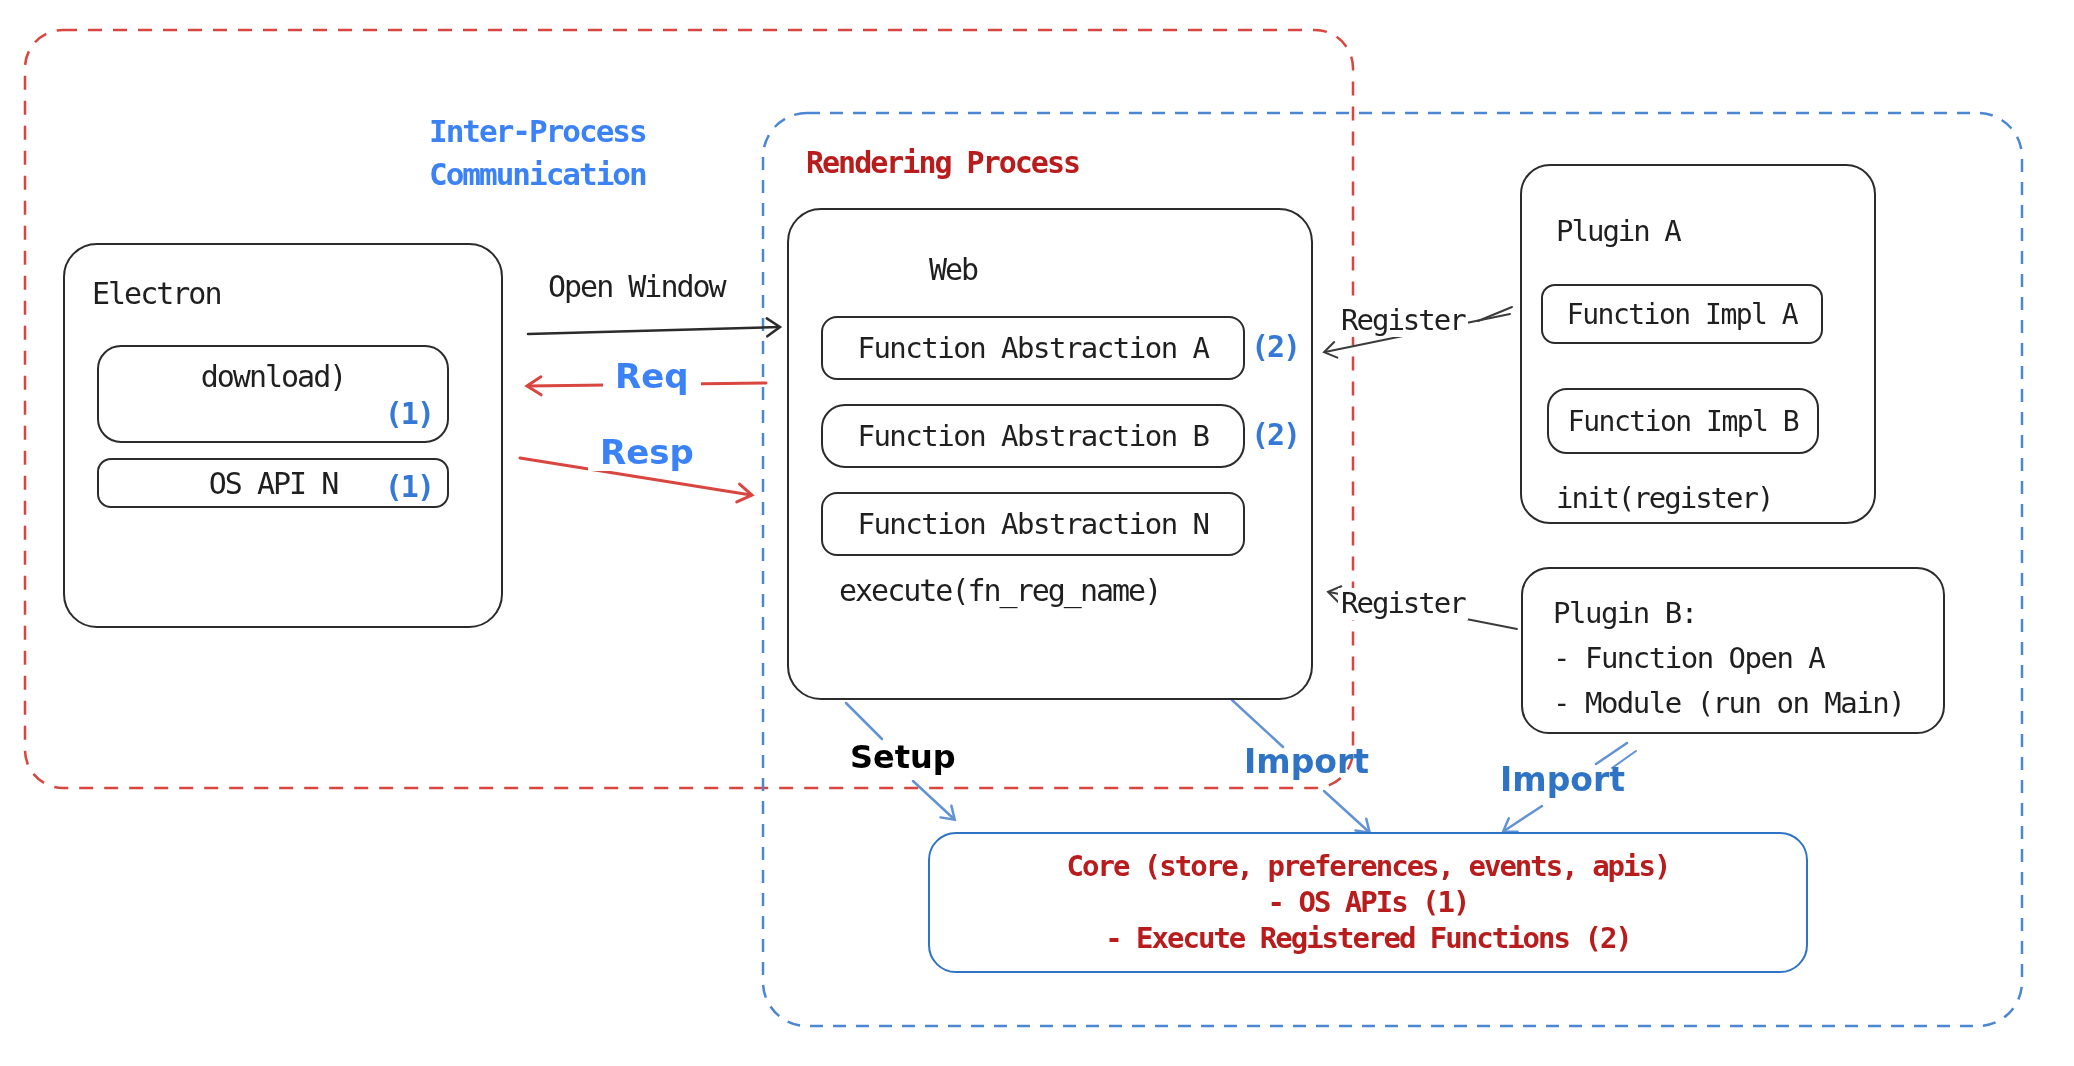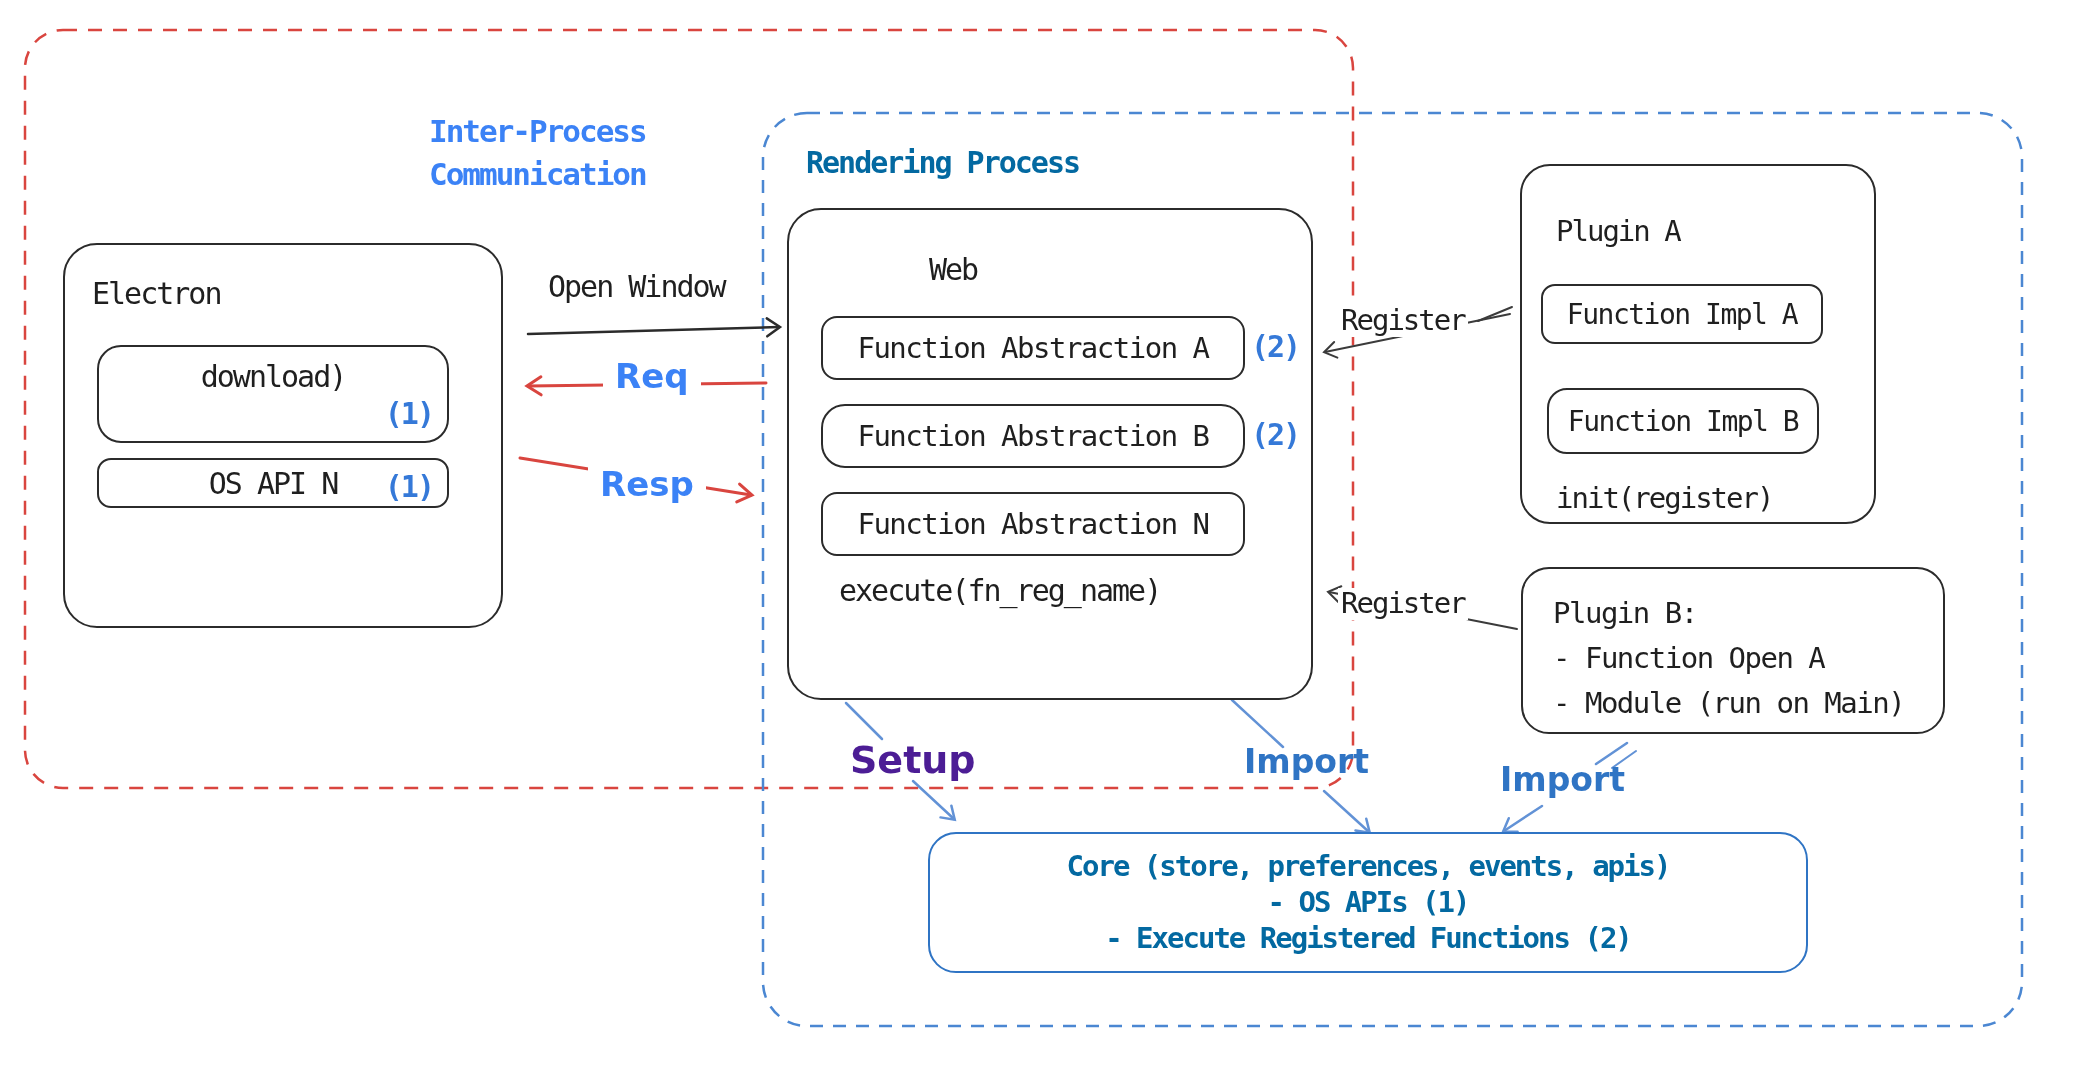--- a/index.html
+++ b/index.html
@@ -4,21 +4,21 @@
 <style>
   html,body{margin:0;padding:0;background:#ffffff;}
   body{width:2074px;height:1066px;position:relative;overflow:hidden;
        font-family:"DejaVu Sans Mono","Liberation Mono",monospace;color:#1f1f1f;}
   .abs{position:absolute;}
   .mono{font-family:"DejaVu Sans Mono","Liberation Mono",monospace;letter-spacing:-2px;font-weight:500;}
   .mono-sm{font-family:"DejaVu Sans Mono","Liberation Mono",monospace;letter-spacing:-1.5px;font-weight:500;}
   .hand{font-family:"DejaVu Sans","Liberation Sans",sans-serif;font-weight:700;}
   .box{position:absolute;background:#ffffff;border:2.5px solid #2b2b2b;box-sizing:border-box;}
   .center{display:flex;align-items:center;justify-content:center;text-align:center;}
-  .blue{color:#0369a1;}
+  .blue{color:#b91c1c;}
   .badge{color:#3579d8;font-weight:600;}
   .red{color:#3b82f6;}
   .whitebg{background:#ffffff;}
   svg{position:absolute;left:0;top:0;}
   .lbl{position:absolute;z-index:5;white-space:nowrap;line-height:1.1;}
   .boxlayer{z-index:3;}
 </style>
 </head>
 <body>
 
@@ -125,18 +125,18 @@
 <div class="box boxlayer" style="left:928px;top:832px;width:880px;height:141px;border-radius:28px;border:2.5px solid #2f74c4;">
   <div class="mono blue" style="position:absolute;left:0;top:14px;width:100%;text-align:center;font-size:29px;font-weight:600;line-height:36px;">
     <div>Core (store, preferences, events, apis)</div>
     <div>- OS APIs (1)</div>
     <div>- Execute Registered Functions (2)</div>
   </div>
 </div>
 
 <div class="lbl mono" style="left:548px;top:270px;font-size:30px;">Open Window</div>
 <div class="lbl hand red whitebg" style="left:603px;top:358px;font-size:34px;padding:0 12px;">Req</div>
-<div class="lbl hand red whitebg" style="left:588px;top:466px;font-size:34px;padding:0 12px;">Resp</div>
+<div class="lbl hand red whitebg" style="left:588px;top:434px;font-size:34px;padding:0 12px;">Resp</div>
 <div class="lbl mono whitebg" style="left:1338px;top:305px;font-size:29px;padding:0 3px;">Register</div>
 <div class="lbl mono whitebg" style="left:1338px;top:588px;font-size:29px;padding:0 3px;">Register</div>
-<div class="lbl hand" style="left:850px;top:740px;font-size:38px;color:#4c1d95;">Setup</div>
+<div class="lbl hand" style="left:850px;top:740px;font-size:32px;color:#000000;">Setup</div>
 <div class="lbl hand" style="left:1244px;top:744px;font-size:33px;color:#2f74c4;">Import</div>
 <div class="lbl hand" style="left:1500px;top:762px;font-size:33px;color:#2f74c4;">Import</div>
 
 </body></html>

